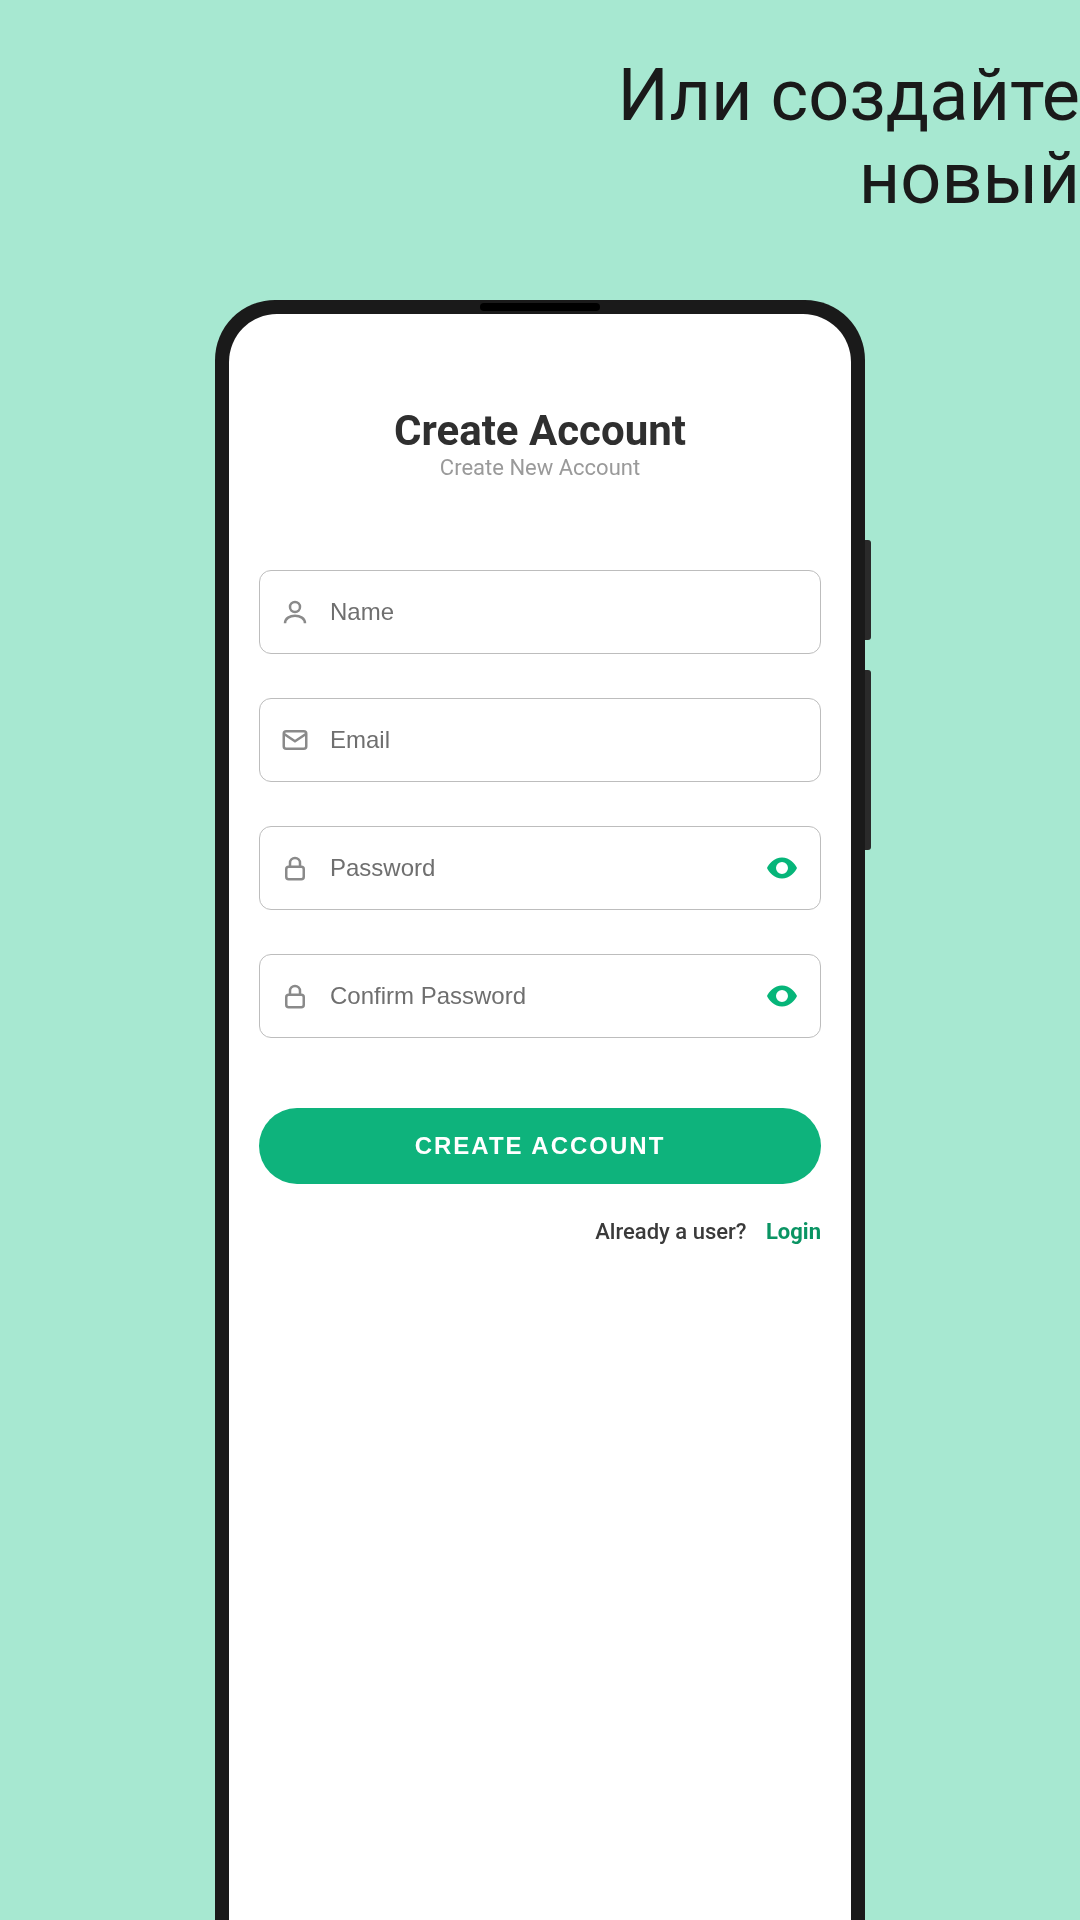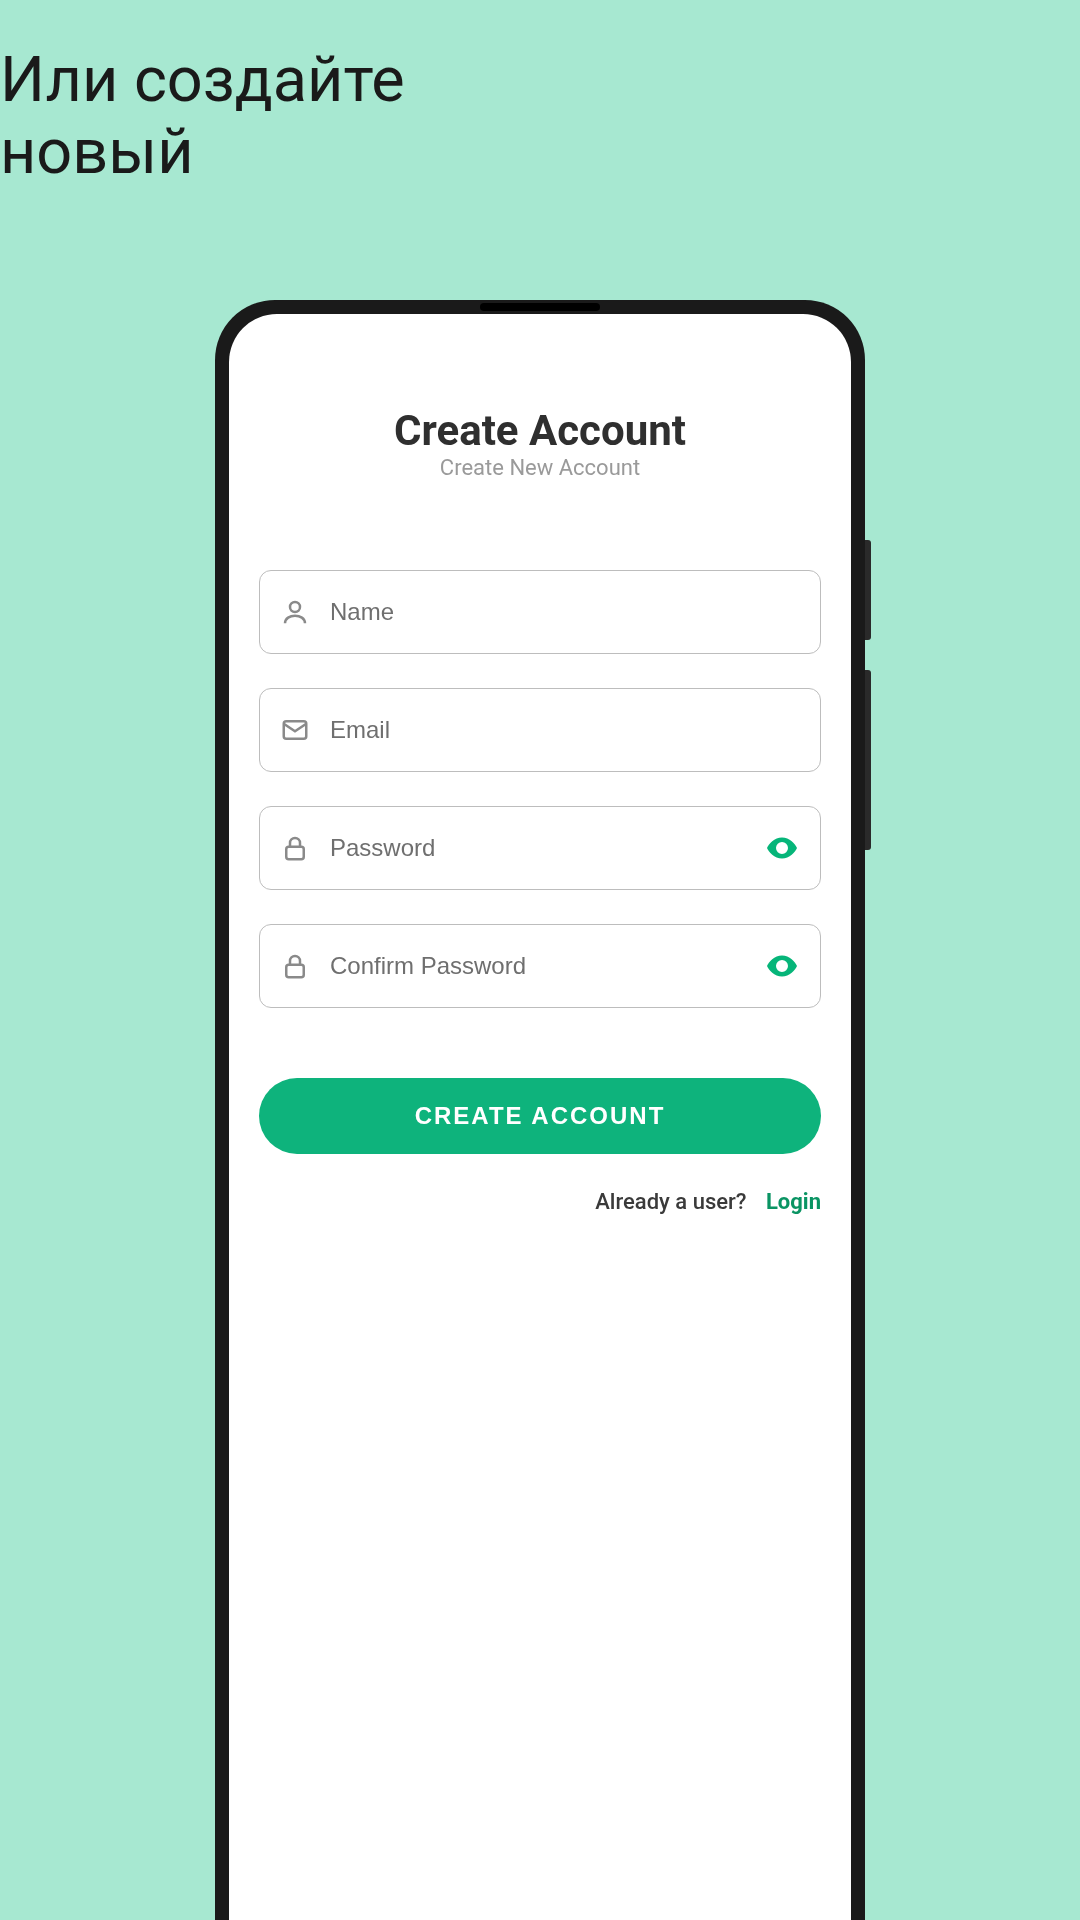--- a/index.html
+++ b/index.html
@@ -5,26 +5,26 @@
   * { box-sizing: border-box; margin: 0; padding: 0; }
   html, body { width: 1080px; height: 1920px; }
   body {
     background: #a7e8d1;
     font-family: -apple-system, BlinkMacSystemFont, "Segoe UI", Roboto, Arial, sans-serif;
     overflow: hidden;
     position: relative;
   }
 
   .promo-heading {
-    text-align: left;
-    font-size: 63px;
+    text-align: right;
+    font-size: 72px;
     font-weight: 400;
     color: #1a1a1a;
     line-height: 1.15;
-    padding-top: 44px;
+    padding-top: 55px;
   }
 
   .phone-frame {
     position: absolute;
     left: 50%;
     transform: translateX(-50%);
     top: 300px;
     width: 650px;
     height: 1700px;
     background: #1a1a1a;
@@ -71,21 +71,21 @@
     color: #9a9a9a;
     font-weight: 400;
   }
 
   .field {
     display: flex;
     align-items: center;
     border: 1px solid #bdbdbd;
     border-radius: 12px;
     height: 84px;
-    margin-top: 34px;
+    margin-top: 44px;
     padding: 0 20px;
     background: #fff;
   }
   .field:first-of-type { margin-top: 90px; }
   .field .icon {
     width: 30px; height: 30px;
     flex: 0 0 30px;
     margin-right: 20px;
     color: #8a8a8a;
   }

